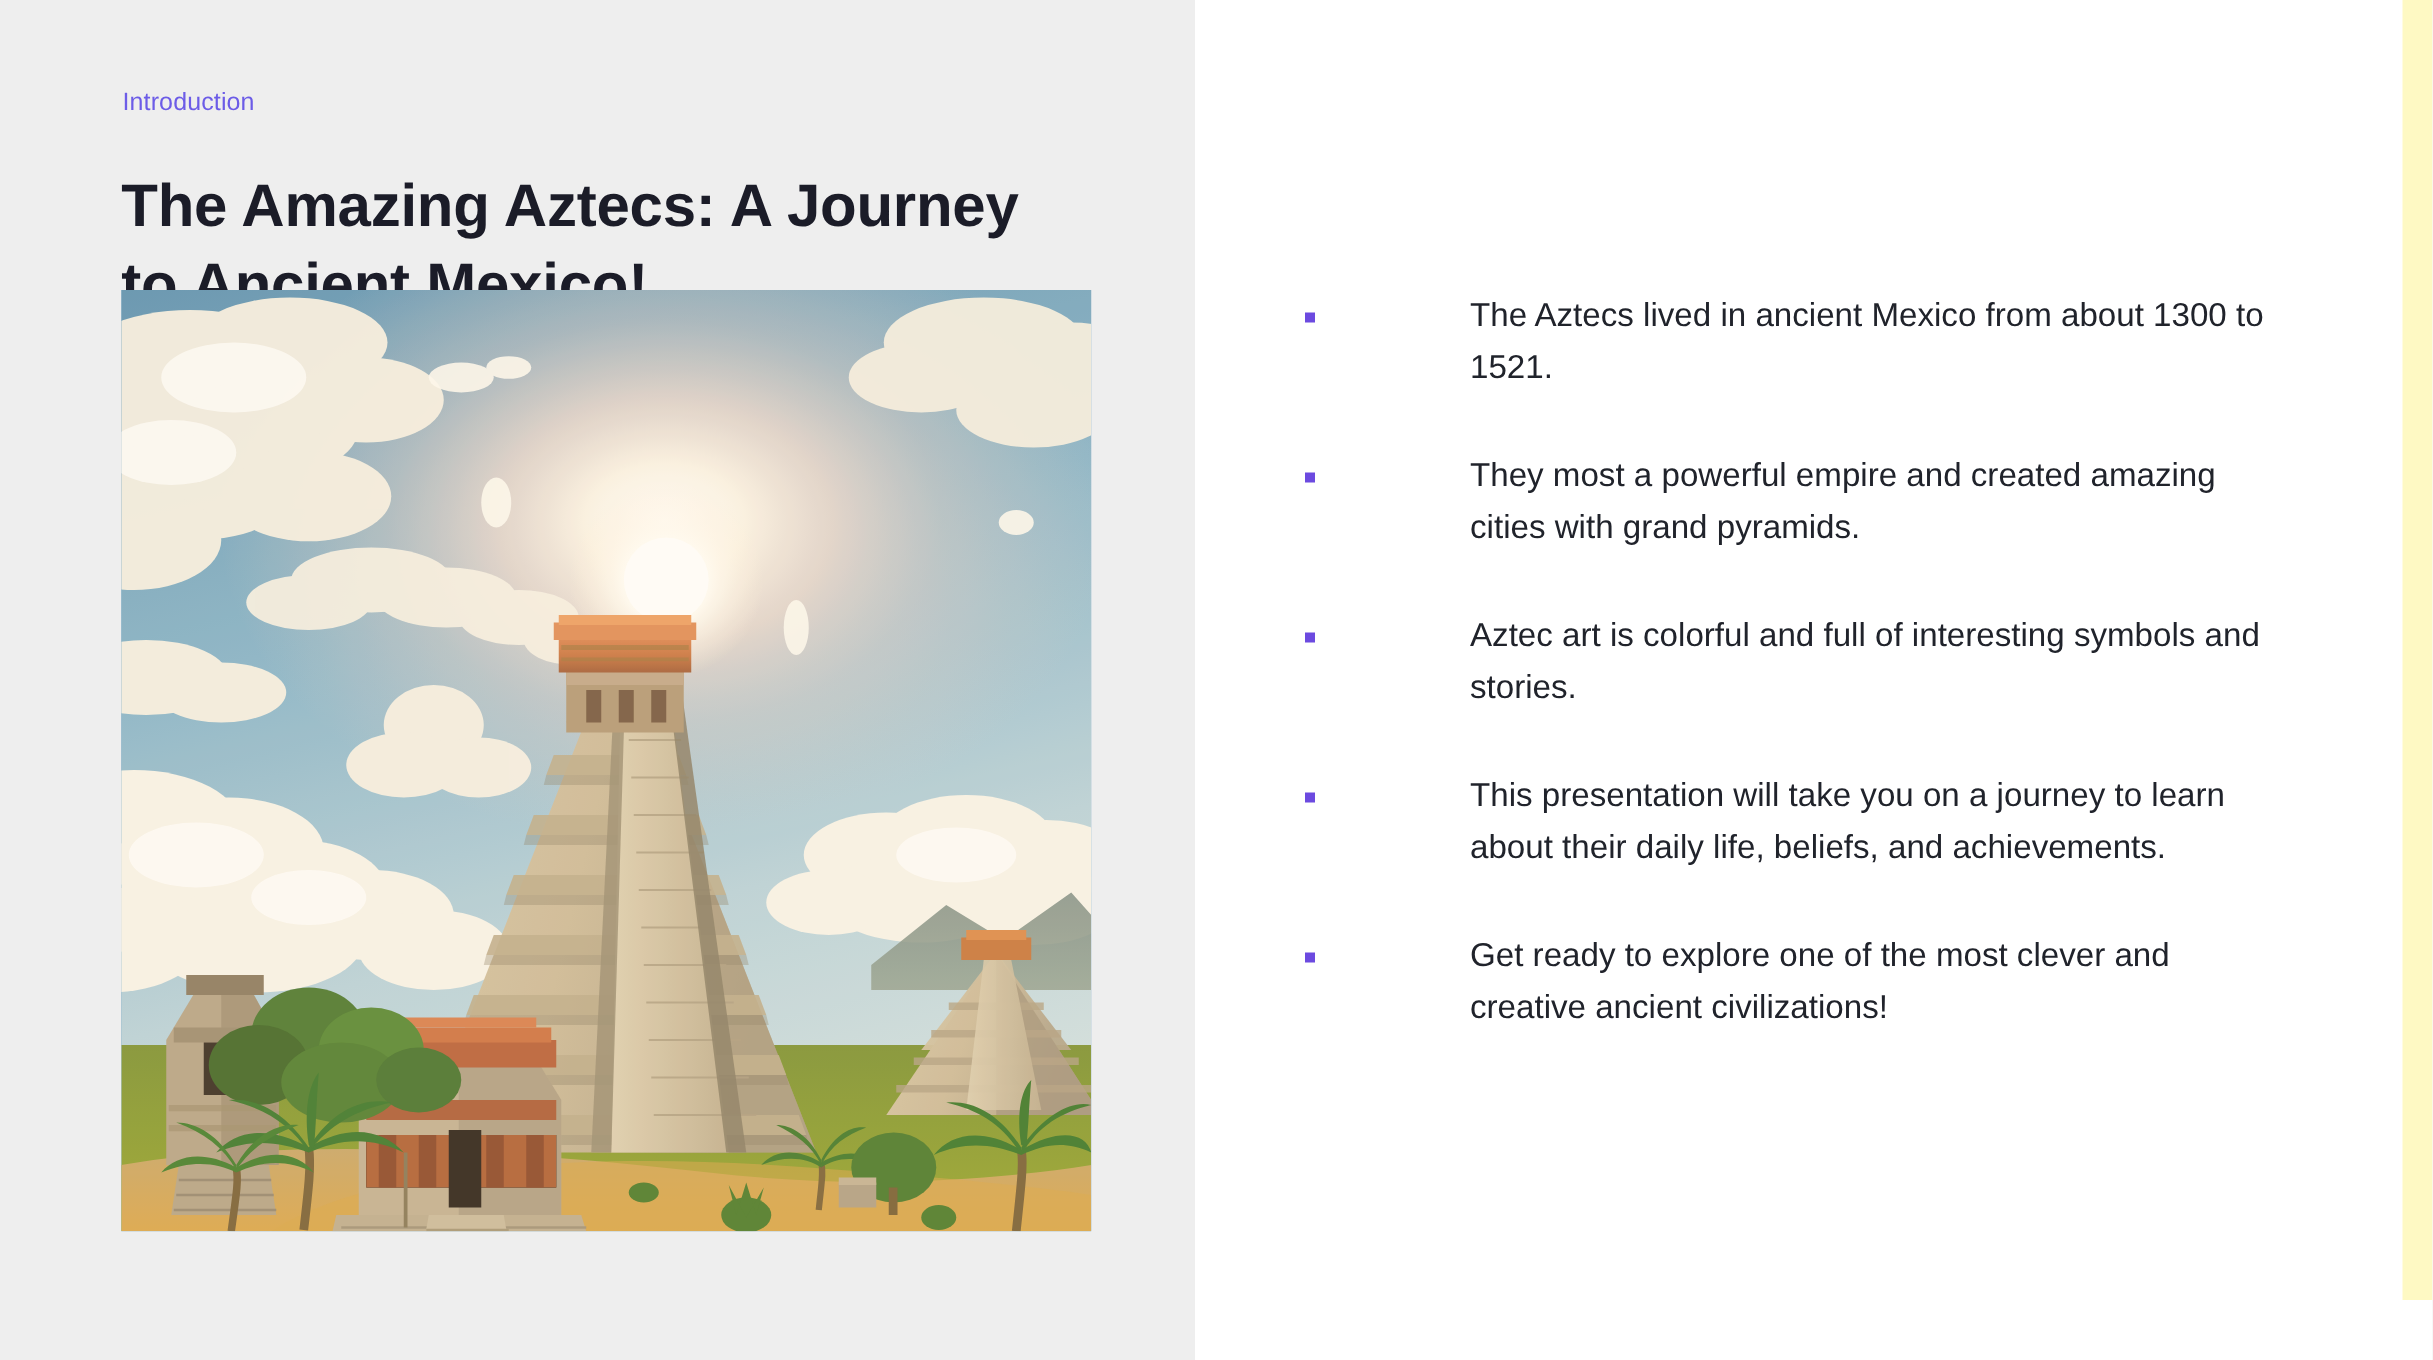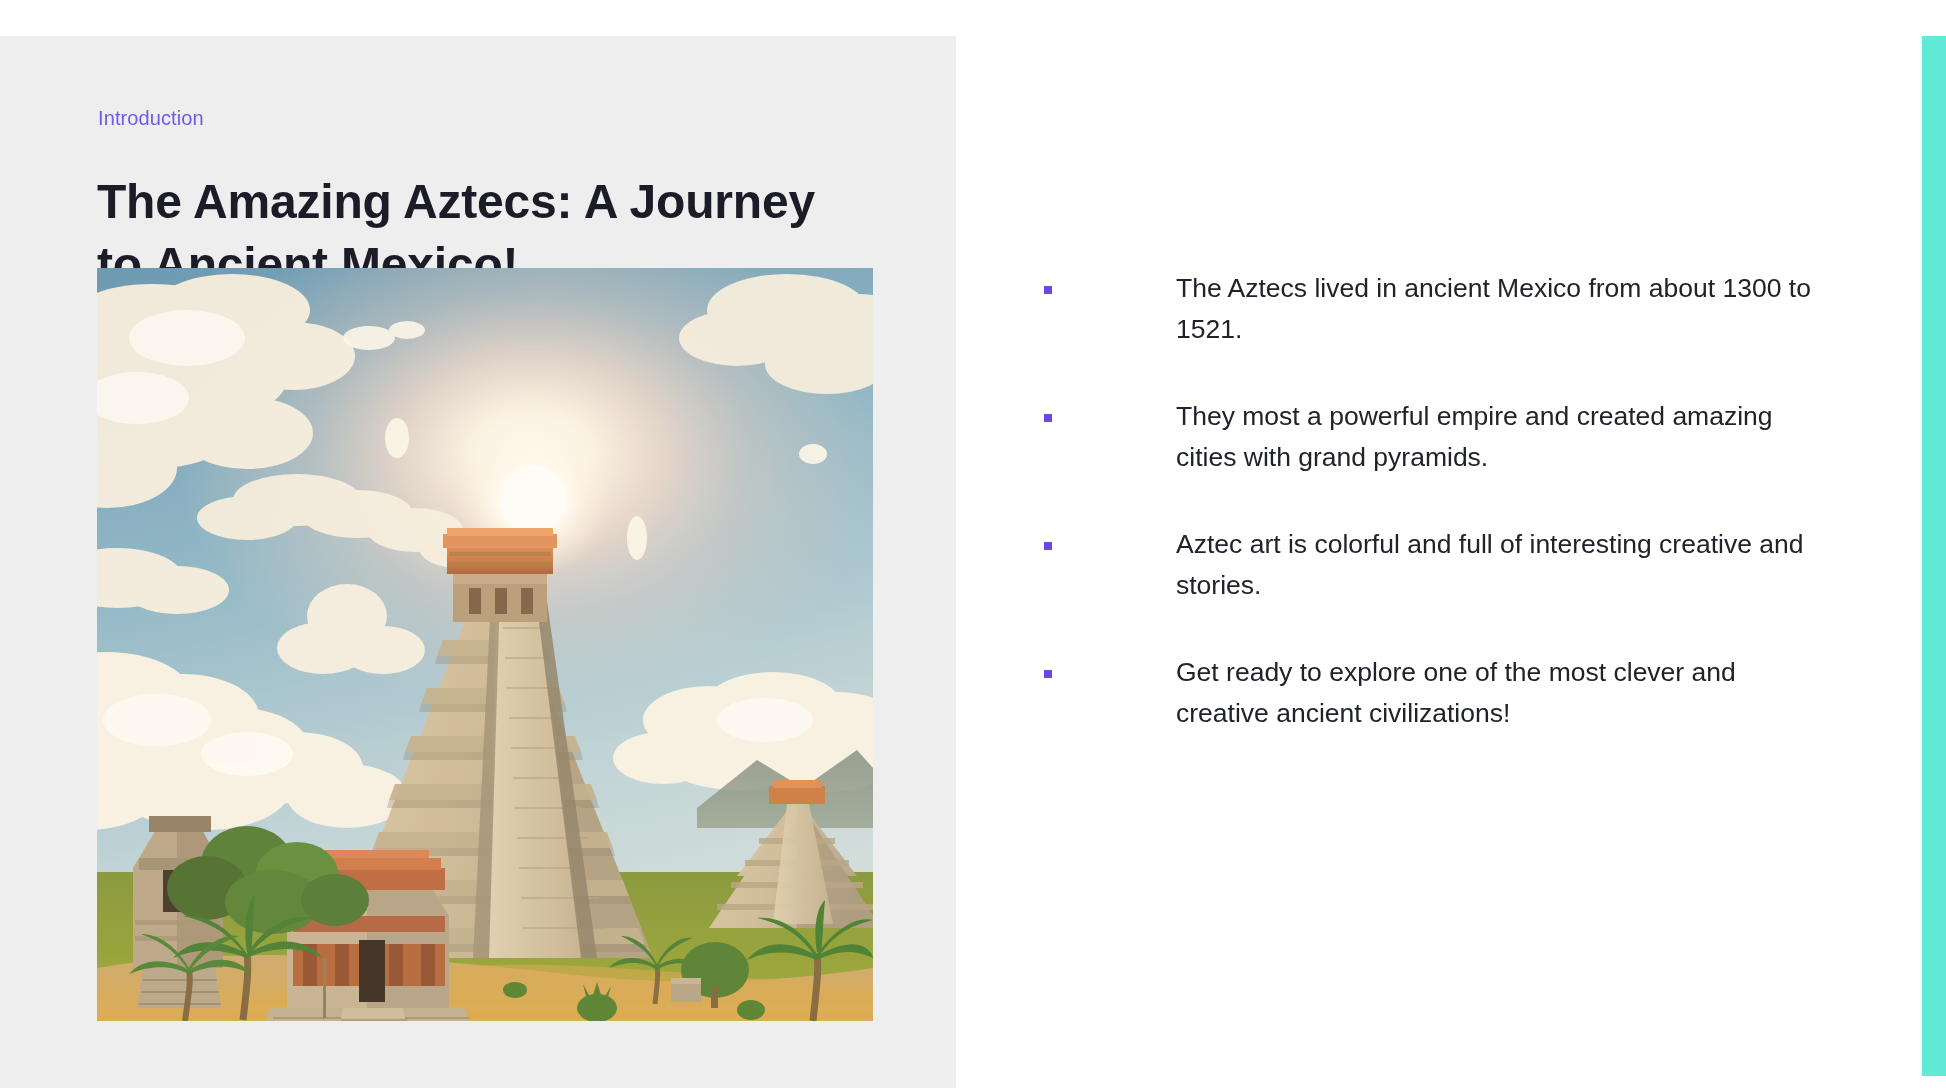--- a/index.html
+++ b/index.html
@@ -11,23 +11,22 @@
     height: 1088px;
     background: #ffffff;
     font-family: "Liberation Sans", sans-serif;
     overflow: hidden;
   }
 
   .slide {
     position: relative;
     width: 1946px;
     height: 1040px;
-    background: #5eead4;
+    background: #fef9c3;
     display: flex;
-    margin-top: 36px;
   }
 
   
   .left-panel {
     position: absolute;
     left: 0;
     top: 0;
     width: 980px;
     height: 1088px;
     background: #eeeeee;
@@ -477,21 +476,25 @@
       <li class="bullet-item">
         <span class="bullet-marker"></span>
         <span class="bullet-text">The Aztecs lived in ancient Mexico from about 1300 to 1521.</span>
       </li>
       <li class="bullet-item">
         <span class="bullet-marker"></span>
         <span class="bullet-text">They most a powerful empire and created amazing cities with grand pyramids.</span>
       </li>
       <li class="bullet-item">
         <span class="bullet-marker"></span>
-        <span class="bullet-text">Aztec art is colorful and full of interesting creative and stories.</span>
+        <span class="bullet-text">Aztec art is colorful and full of interesting symbols and stories.</span>
+      </li>
+      <li class="bullet-item">
+        <span class="bullet-marker"></span>
+        <span class="bullet-text">This presentation will take you on a journey to learn about their daily life, beliefs, and achievements.</span>
       </li>
       <li class="bullet-item">
         <span class="bullet-marker"></span>
         <span class="bullet-text">Get ready to explore one of the most clever and creative ancient civilizations!</span>
       </li>
     </ul>
   </div>
 
 </div>
 

